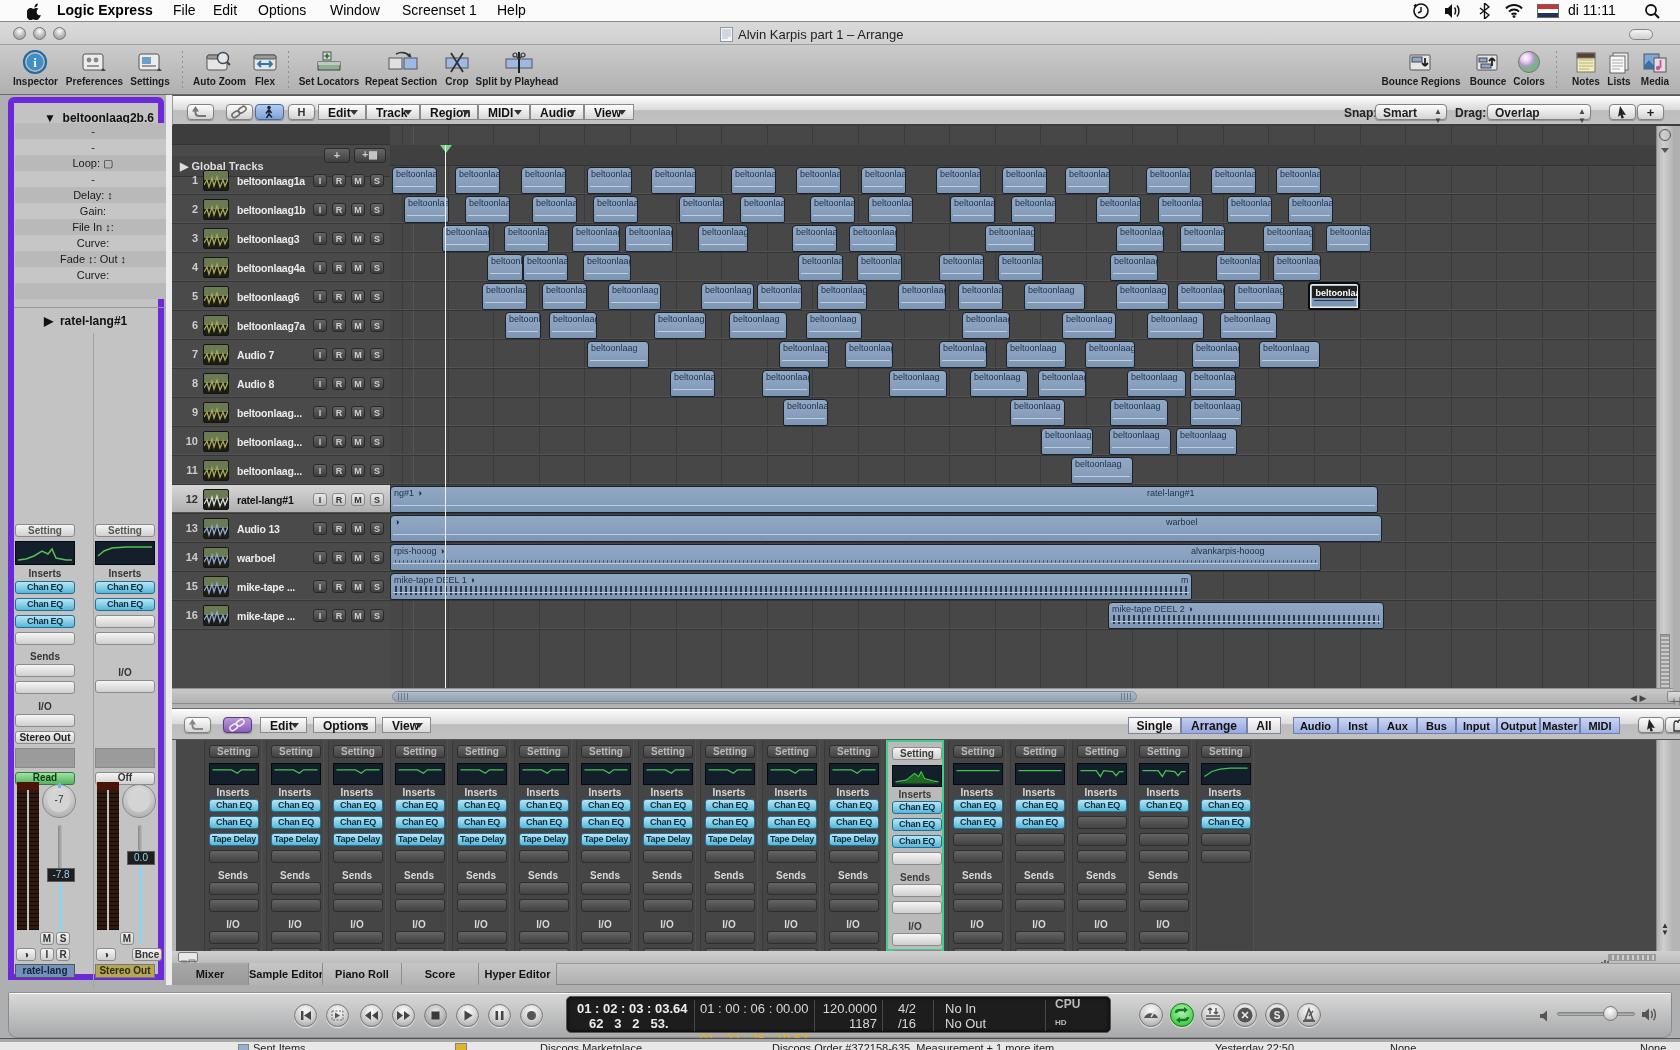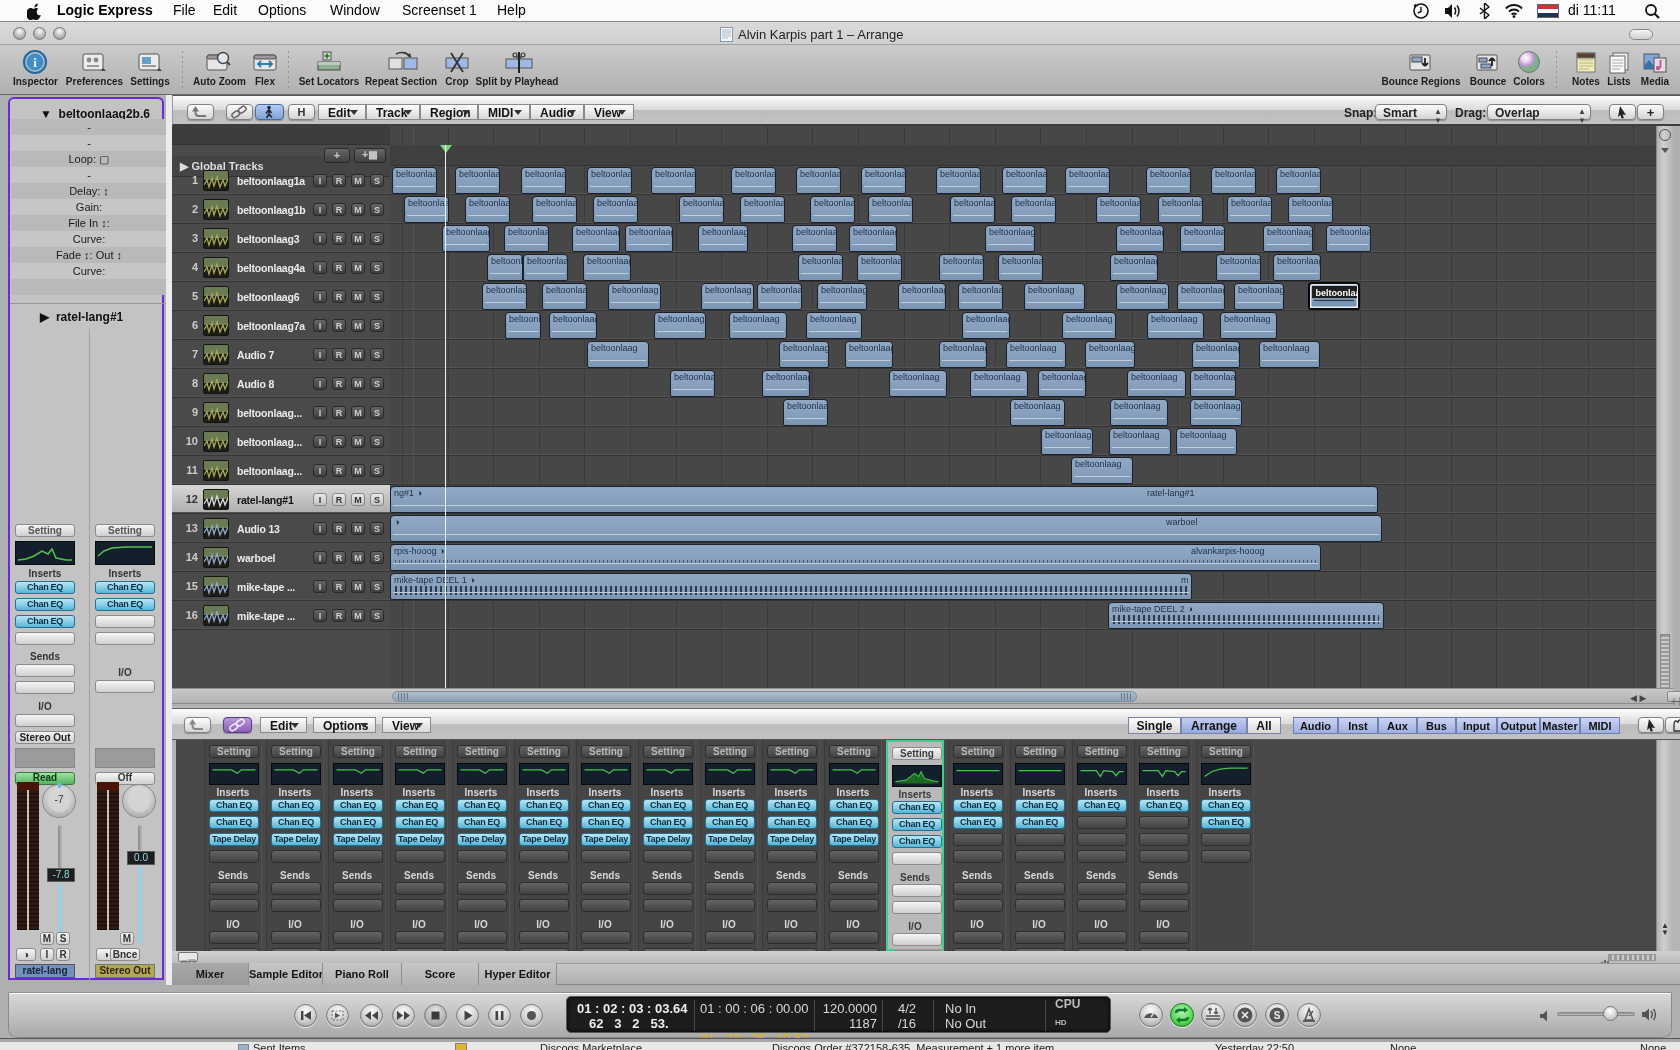--- a/index.html
+++ b/index.html
@@ -7,21 +7,21 @@
 .mi{position:absolute;top:2px}
 .titlebar{left:0;top:22px;width:1680px;height:23px;background:linear-gradient(#dadada,#d0d0d0);border-bottom:1px solid #a0a0a0}
 .tl{position:absolute;top:5px;width:13px;height:13px;border-radius:50%;background:radial-gradient(circle at 50% 30%,#fdfdfd,#b9b9b9 55%,#8f8f8f);border:1px solid #777}
 .toolbar{left:0;top:45px;width:1680px;height:50px;background:linear-gradient(#cbcbcb,#b0b0b0);border-bottom:1px solid #6a6a6a}
 .tbi{position:absolute;text-align:center;font-size:10px;font-weight:bold;color:#1c1c1c;white-space:nowrap}
 .tsep{position:absolute;top:6px;height:38px;width:1px;background:repeating-linear-gradient(#909090 0 2px,transparent 2px 5px)}
 .atb{left:172px;top:95px;width:1508px;height:31px;background:linear-gradient(#fdfdfd 0%,#dadada 50%,#bdbdbd 52%,#c2c2c2 100%);border-bottom:2px solid #3d3d3d;border-top:1px solid #555;border-left:1px solid #999}
 .abtn{position:absolute;top:8px;height:16px;border:1px solid #828282;border-radius:4px;background:linear-gradient(#fdfdfd,#d3d3d3);box-shadow:0 1px 1px rgba(0,0,0,.25)}
 .amenu{position:absolute;top:8px;height:16px;border:1px solid #8a8a8a;background:linear-gradient(#fdfdfd,#d8d8d8);font-size:12px;font-weight:bold;color:#111;text-align:left;padding:1px 0 0 9px}
 .amenu .dn{position:absolute;right:7px;top:5px;width:0;height:0;border-left:4px solid transparent;border-right:4px solid transparent;border-top:5px solid #333}
-.insp{left:8px;top:97px;width:156px;height:883px;background:#c3c3c3;border:2px solid #6d28d9;border-radius:6px 6px 0 0}
+.insp{left:8px;top:97px;width:156px;height:883px;background:#c3c3c3;border:6px solid #6d28d9;border-radius:6px 6px 0 0}
 .iprow{position:absolute;left:1px;width:156px;height:16px;font-size:11px;color:#1a1a1a;text-align:center;padding-top:2px}
 .ihdr{position:absolute;left:1px;width:156px;font-size:12px;font-weight:bold;color:#111}
 .grid{left:390px;top:126px;width:1266px;height:578px;background:#474747;overflow:hidden}
 .hdrcol{left:172px;top:126px;width:218px;height:578px;background:#4a4a4a;overflow:hidden}
 .trow{position:absolute;left:0;width:218px;height:29px;border-bottom:1px solid #363636;box-shadow:inset 0 -2px 0 -1px #525252;color:#e4e4e4}
 .tnum{position:absolute;left:0;top:8px;width:26px;text-align:right;font-size:11px;font-weight:bold;color:#ccc}
 .ticon{position:absolute;left:31px;top:4px;width:26px;height:21px;background:#262d18;border:1px solid #151515;border-radius:2px;overflow:hidden}
 .tname{position:absolute;left:65px;top:9px;font-size:10.5px;font-weight:bold;white-space:nowrap;letter-spacing:-0.2px}
 .irms{position:absolute;top:8px;width:14px;height:13px;border-radius:3px;background:linear-gradient(#656565,#3e3e3e);border:1px solid #292929;color:#cfcfcf;font-size:9px;font-weight:bold;text-align:center;padding-top:1px}
 .rg{position:absolute;height:27px;background:linear-gradient(#90a8c3 0%,#89a1be 50%,#7c95b2 100%);border:1.5px solid #1b212b;border-radius:4px 4px 2px 2px;font-size:9px;color:#1e3049;padding:1px 0 0 3px;overflow:hidden;white-space:nowrap}
@@ -296,21 +296,21 @@
     <div class="ab" style="left:5px;top:266px;width:10px;height:140px;background:repeating-linear-gradient(#2e1a10 0 3px,#120a06 3px 4px)"></div>
     <div class="ab" style="left:17px;top:266px;width:10px;height:140px;background:repeating-linear-gradient(#2e1a10 0 3px,#120a06 3px 4px)"></div>
     <div class="ab" style="left:5px;top:258px;width:22px;height:8px;background:#4a1408"></div>
     <div class="ab" style="left:30px;top:260px;width:34px;height:34px;border-radius:50%;background:radial-gradient(circle at 50% 35%,#ececec,#c6c6c6 55%,#9e9e9e);border:1px solid #8a8a8a"></div>
     <div class="ab" style="left:36px;top:266px;width:22px;height:22px;border-radius:50%;background:#d4d4d4"></div>
     <div class="ab" style="left:46px;top:301px;width:4px;height:26px;background:linear-gradient(90deg,#8a8a8a,#b8b8b8);border-radius:2px"></div>
     <div class="ab" style="left:35px;top:327px;width:28px;height:14px;background:#1e1e1e;border:1px solid #5a5a5a;color:#8fd8f0;font-size:10px;text-align:center">0.0</div>
     <div class="ab" style="left:47px;top:342px;width:3px;height:77px;background:#8fd4ee"></div>
     <div class="mxb lt" style="left:28px;top:408px;width:14px;color:#333!important">M</div>
     <div class="mxb lt" style="left:4px;top:424px;width:20px;color:#333!important">◑</div>
-    <div class="mxb lt" style="left:18px;top:424px;width:30px;color:#333!important">Bnce</div>
+    <div class="mxb lt" style="left:40px;top:424px;width:30px;color:#333!important">Bnce</div>
     <div class="ab" style="left:3px;top:440px;width:60px;height:14px;background:#b3a655;border:1px solid #777;font-size:10px;font-weight:bold;color:#2e2a10;text-align:center">Stereo Out</div>
   </div>
 <div class="ab" style="left:15px;top:772px;width:60px;text-align:center;font-size:10px;font-weight:bold;color:#0c3a14;z-index:5">Read</div>
 <div class="ab" style="left:95px;top:772px;width:60px;text-align:center;font-size:10px;font-weight:bold;color:#333;z-index:5">Off</div>
 <div class="ab" style="left:166px;top:95px;width:6px;height:890px;background:#ececec"></div>
 <div class="ab hdrcol">
 <div class="ab" style="left:0;top:0;width:218px;height:19px;background:#3d3d3d;border-bottom:1px solid #333"></div>
 <div class="ab" style="left:0;top:30px;width:218px;height:21px;background:#444;border-bottom:1px solid #333;color:#ddd;font-size:11px;font-weight:bold;padding:4px 0 0 8px">▶ Global Tracks</div>
 <div class="ab" style="left:152px;top:22px;width:26px;height:15px;border-radius:3px;background:linear-gradient(#666,#404040);border:1px solid #2a2a2a;color:#ccc;text-align:center;font-size:11px;font-weight:bold">+</div>
 <div class="ab" style="left:182px;top:22px;width:32px;height:15px;border-radius:3px;background:linear-gradient(#666,#404040);border:1px solid #2a2a2a;color:#ccc;text-align:center;font-size:10px;font-weight:bold">+▩</div>

